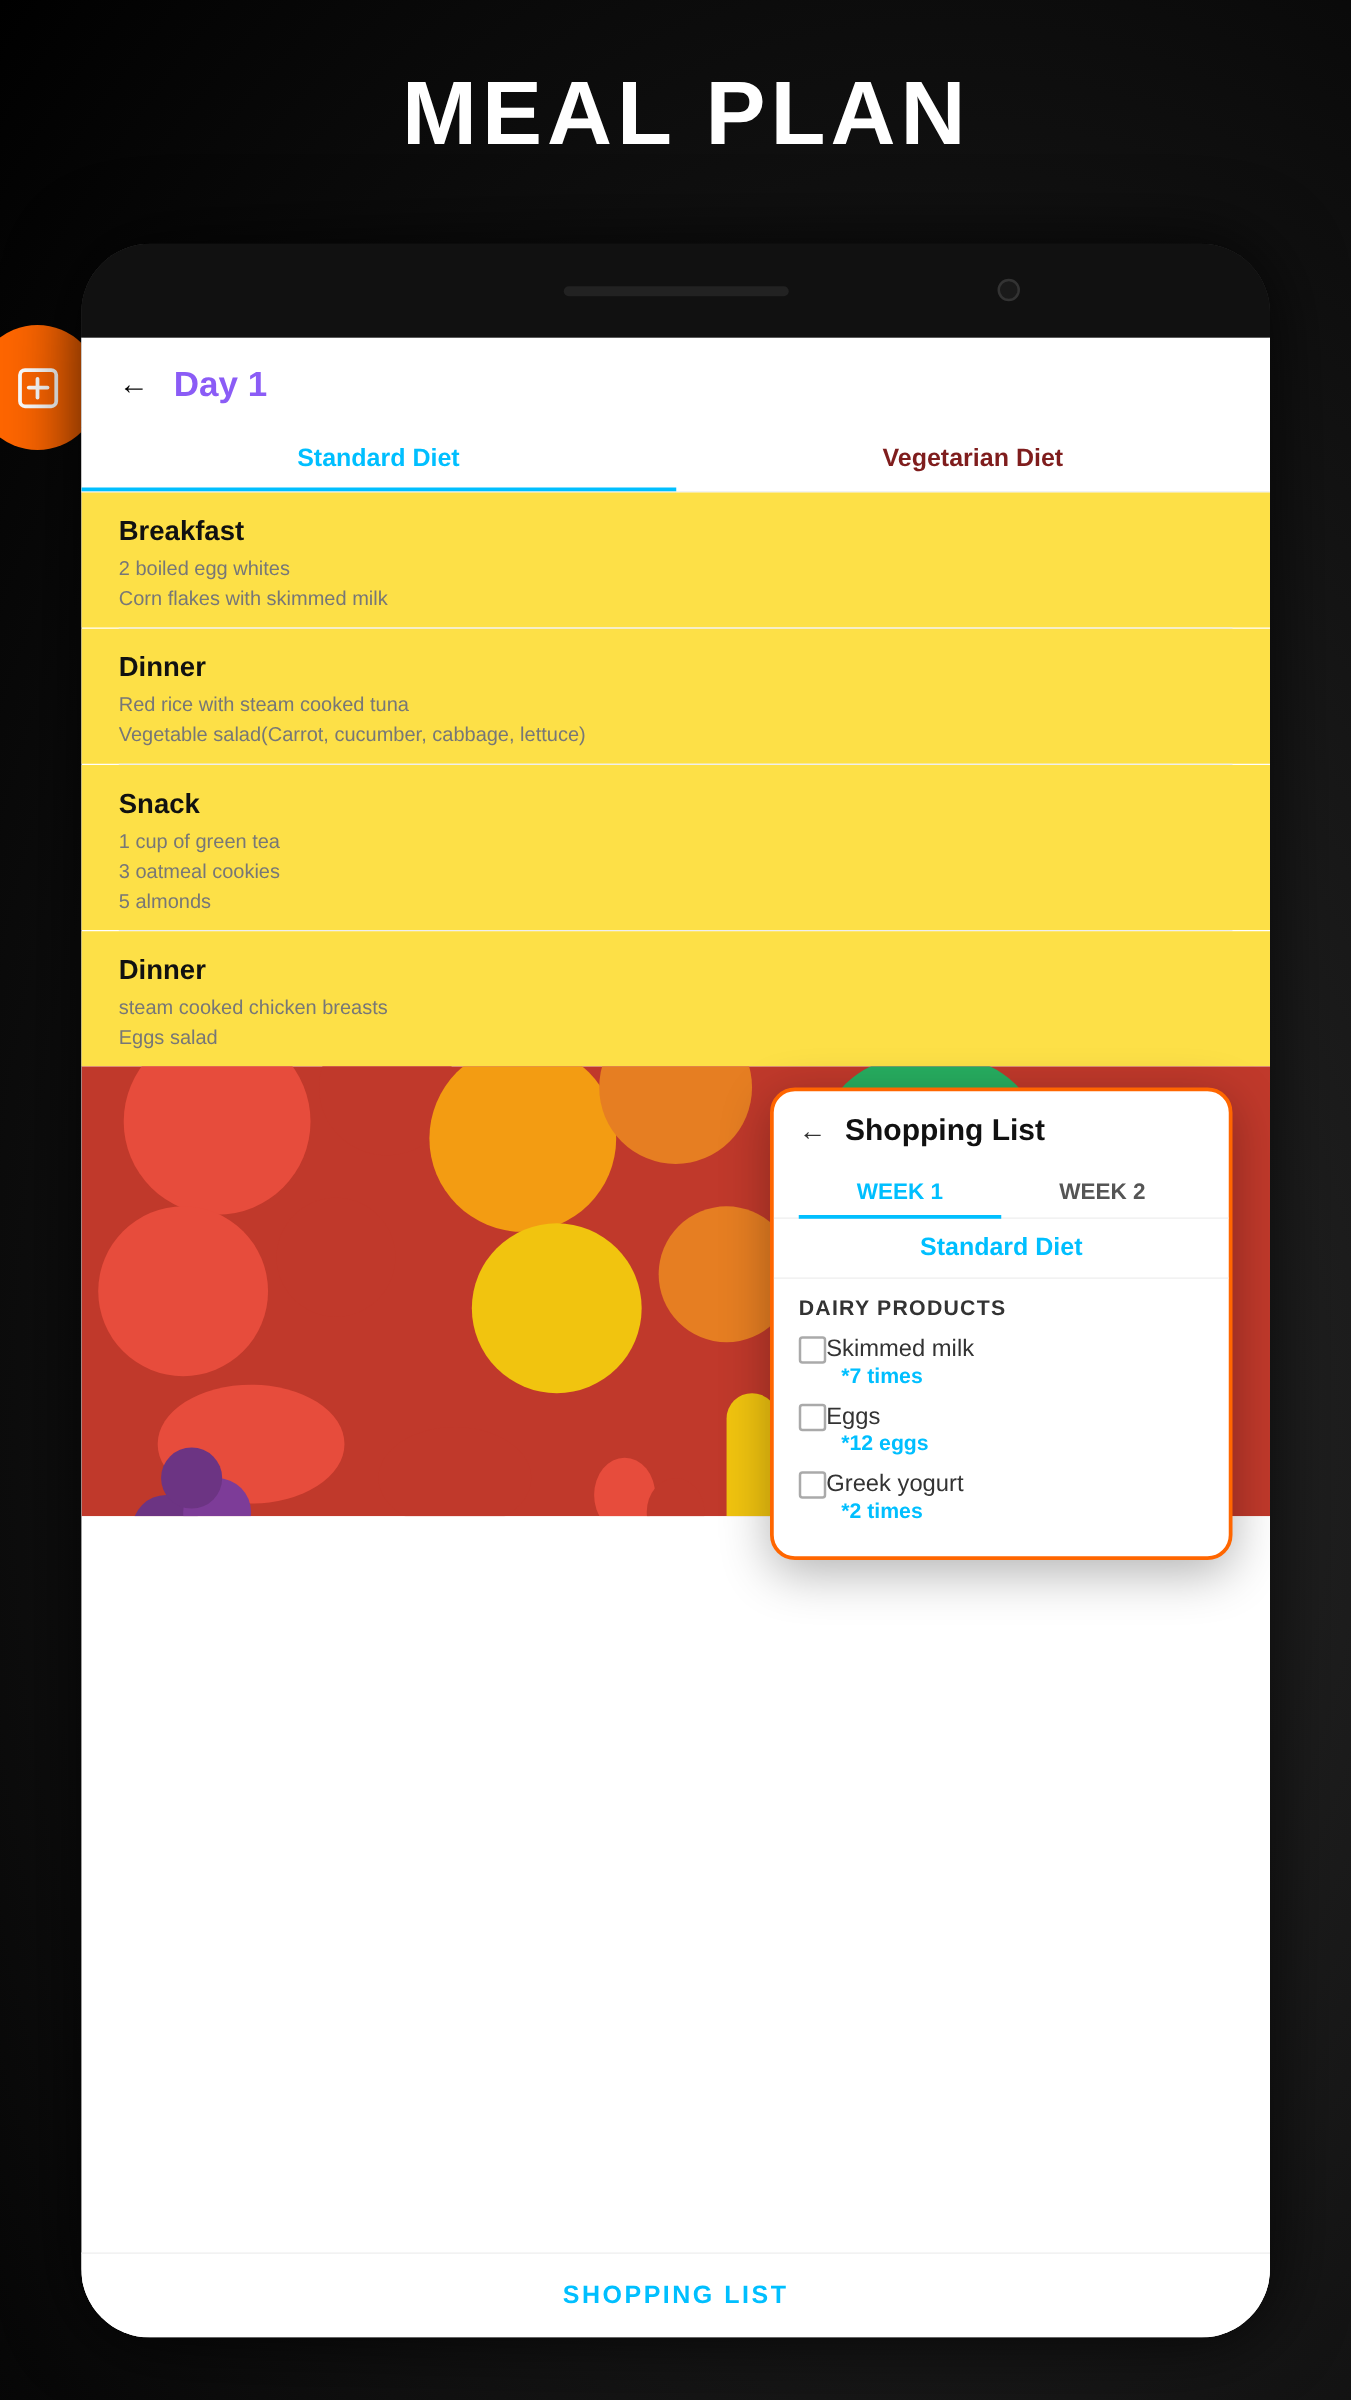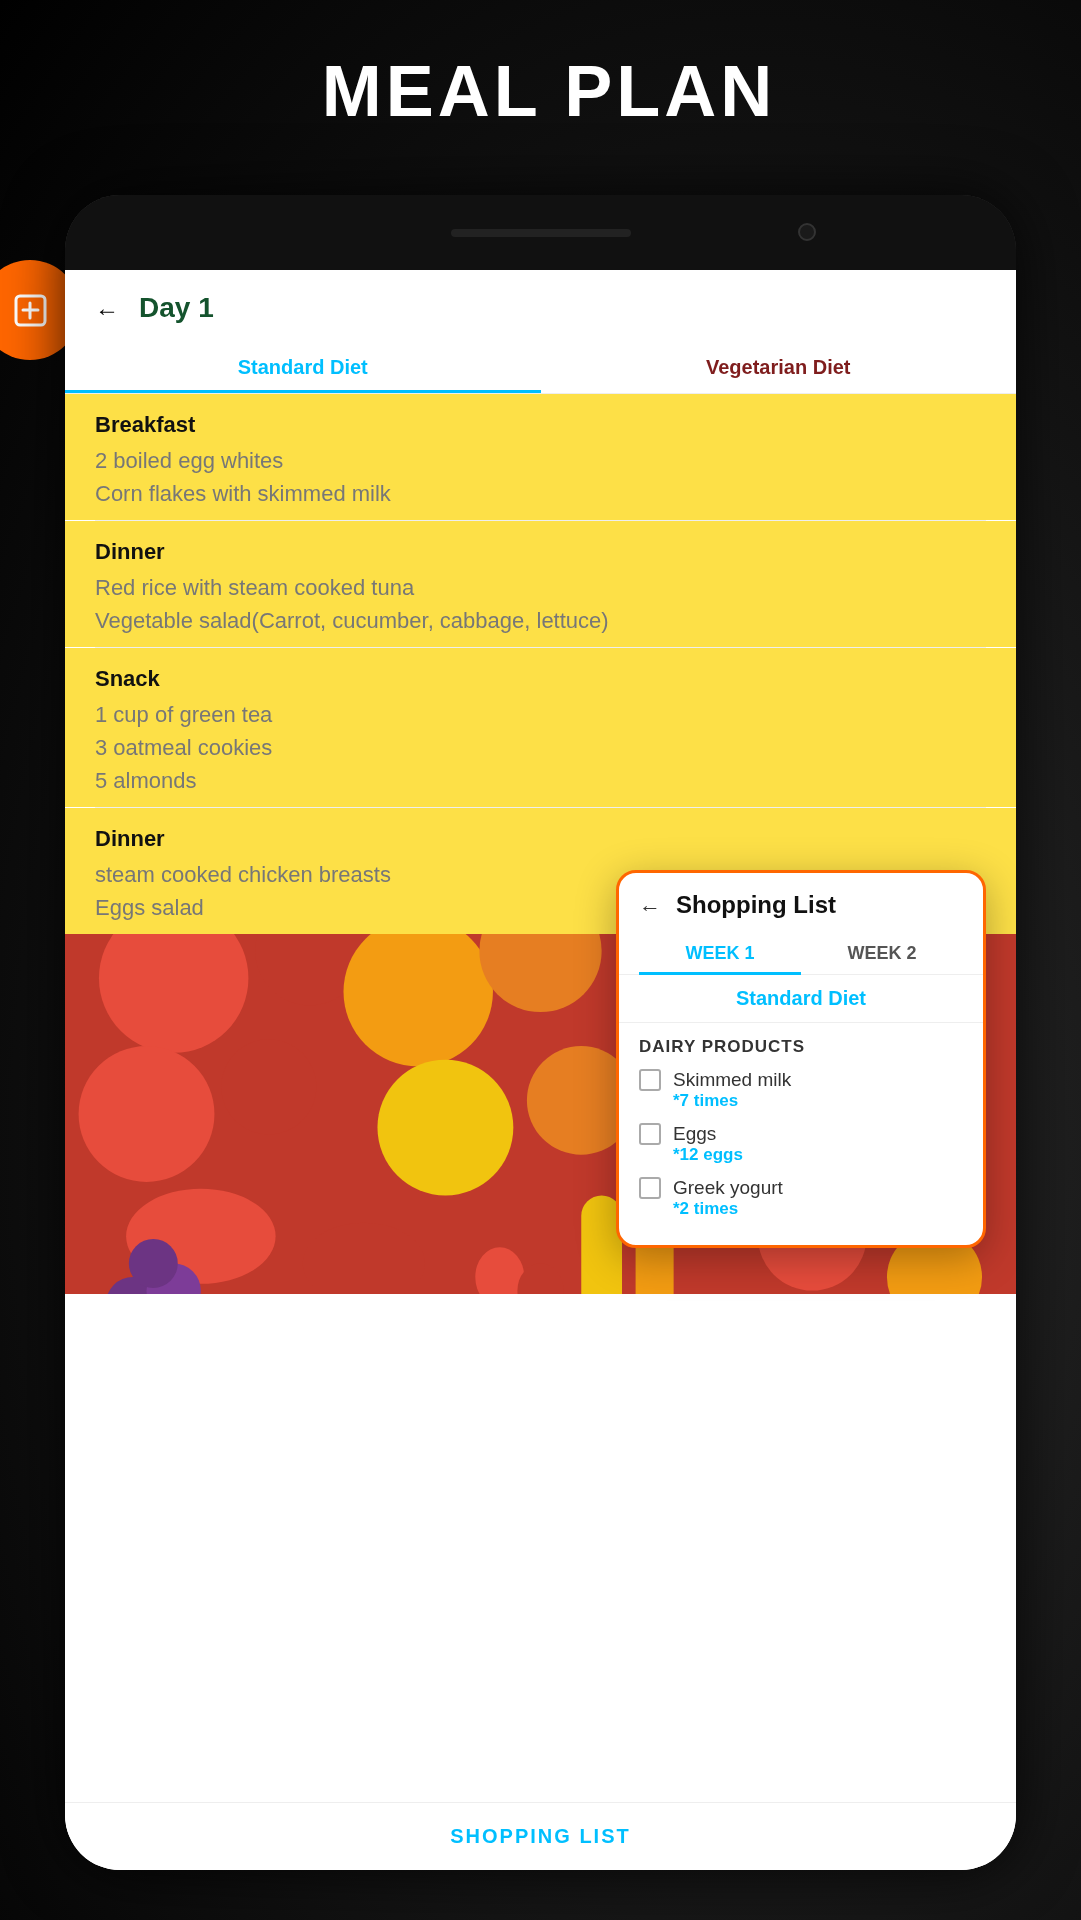--- a/index.html
+++ b/index.html
@@ -110,21 +110,21 @@
     .back-arrow {
       font-size: 24px;
       color: #000;
       margin-right: 20px;
       cursor: pointer;
     }
 
     .day-title {
       font-size: 28px;
       font-weight: 700;
-      color: #14532d;
+      color: #8b5cf6;
     }
 
     
     .diet-tabs {
       display: flex;
       border-bottom: 1px solid #eee;
       background: white;
     }
 
     .diet-tab {
@@ -160,21 +160,21 @@
     }
 
     .meal-name {
       font-size: 22px;
       font-weight: 700;
       color: #111;
       margin-bottom: 6px;
     }
 
     .meal-item {
-      font-size: 22px;
+      font-size: 16px;
       color: #777;
       line-height: 1.5;
     }
 
     .divider {
       height: 1px;
       background: #eee;
       margin: 0 30px;
     }
 
@@ -288,21 +288,20 @@
       margin-bottom: 12px;
     }
 
     .shopping-item {
       margin-bottom: 12px;
     }
 
     .shopping-item-row {
       display: flex;
       align-items: center;
-      gap: 12px;
     }
 
     .checkbox {
       width: 22px;
       height: 22px;
       border: 2px solid #aaa;
       border-radius: 3px;
       flex-shrink: 0;
     }
 

